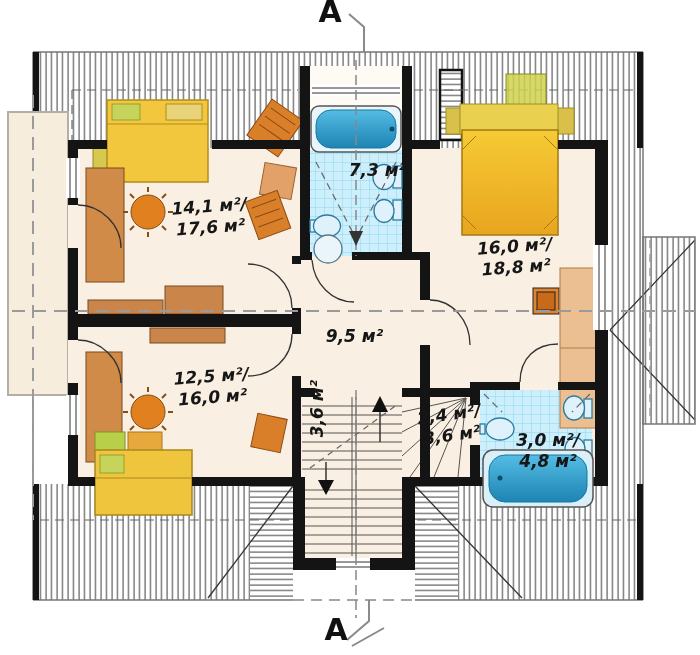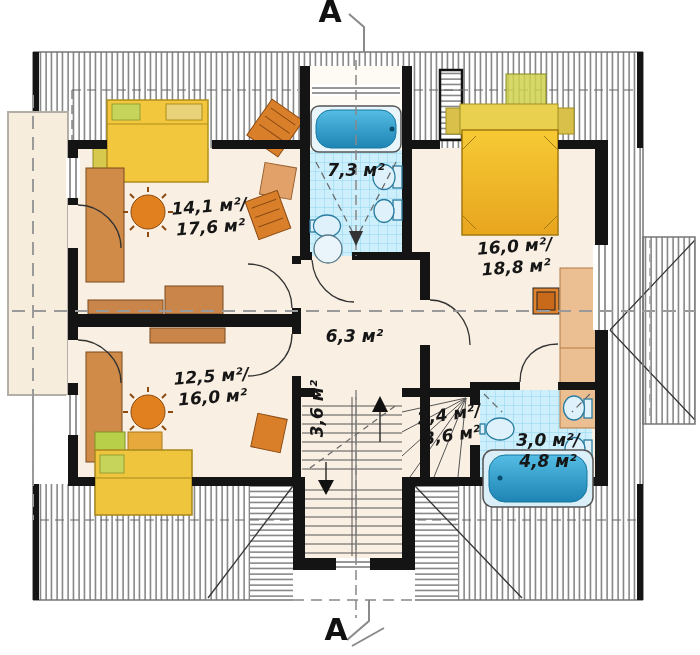--- a/index.html
+++ b/index.html
@@ -311,31 +311,31 @@
 </svg>
 
 <div class="a-mark" style="left:310px;top:-6px;">A</div>
 <div class="a-mark" style="left:316px;top:612px;">A</div>
 
 <div class="arealabel" style="left:140px;top:196px;width:140px;transform:rotate(-4deg);">
   <span>14,1 м²/</span>
   <span class="l2">17,6 м²</span>
 </div>
 
-<div class="arealabel" style="left:306px;top:160px;width:100px;">
+<div class="arealabel" style="left:306px;top:160px;width:100px;text-align:right;">
   <span>7,3 м²</span>
 </div>
 
 <div class="arealabel" style="left:448px;top:236px;width:135px;transform:rotate(-4deg);">
   <span>16,0 м²/</span>
   <span class="l2">18,8 м²</span>
 </div>
 
 <div class="arealabel" style="left:302px;top:326px;width:105px;">
-  <span>6,3 м²</span>
+  <span>9,5 м²</span>
 </div>
 
 <div class="arealabel" style="left:142px;top:366px;width:140px;transform:rotate(-4deg);">
   <span>12,5 м²/</span>
   <span class="l2">16,0 м²</span>
 </div>
 
 <div class="arealabel" style="left:282px;top:398px;width:70px;transform:rotate(-90deg);">
   <span>3,6 м²</span>
 </div>

